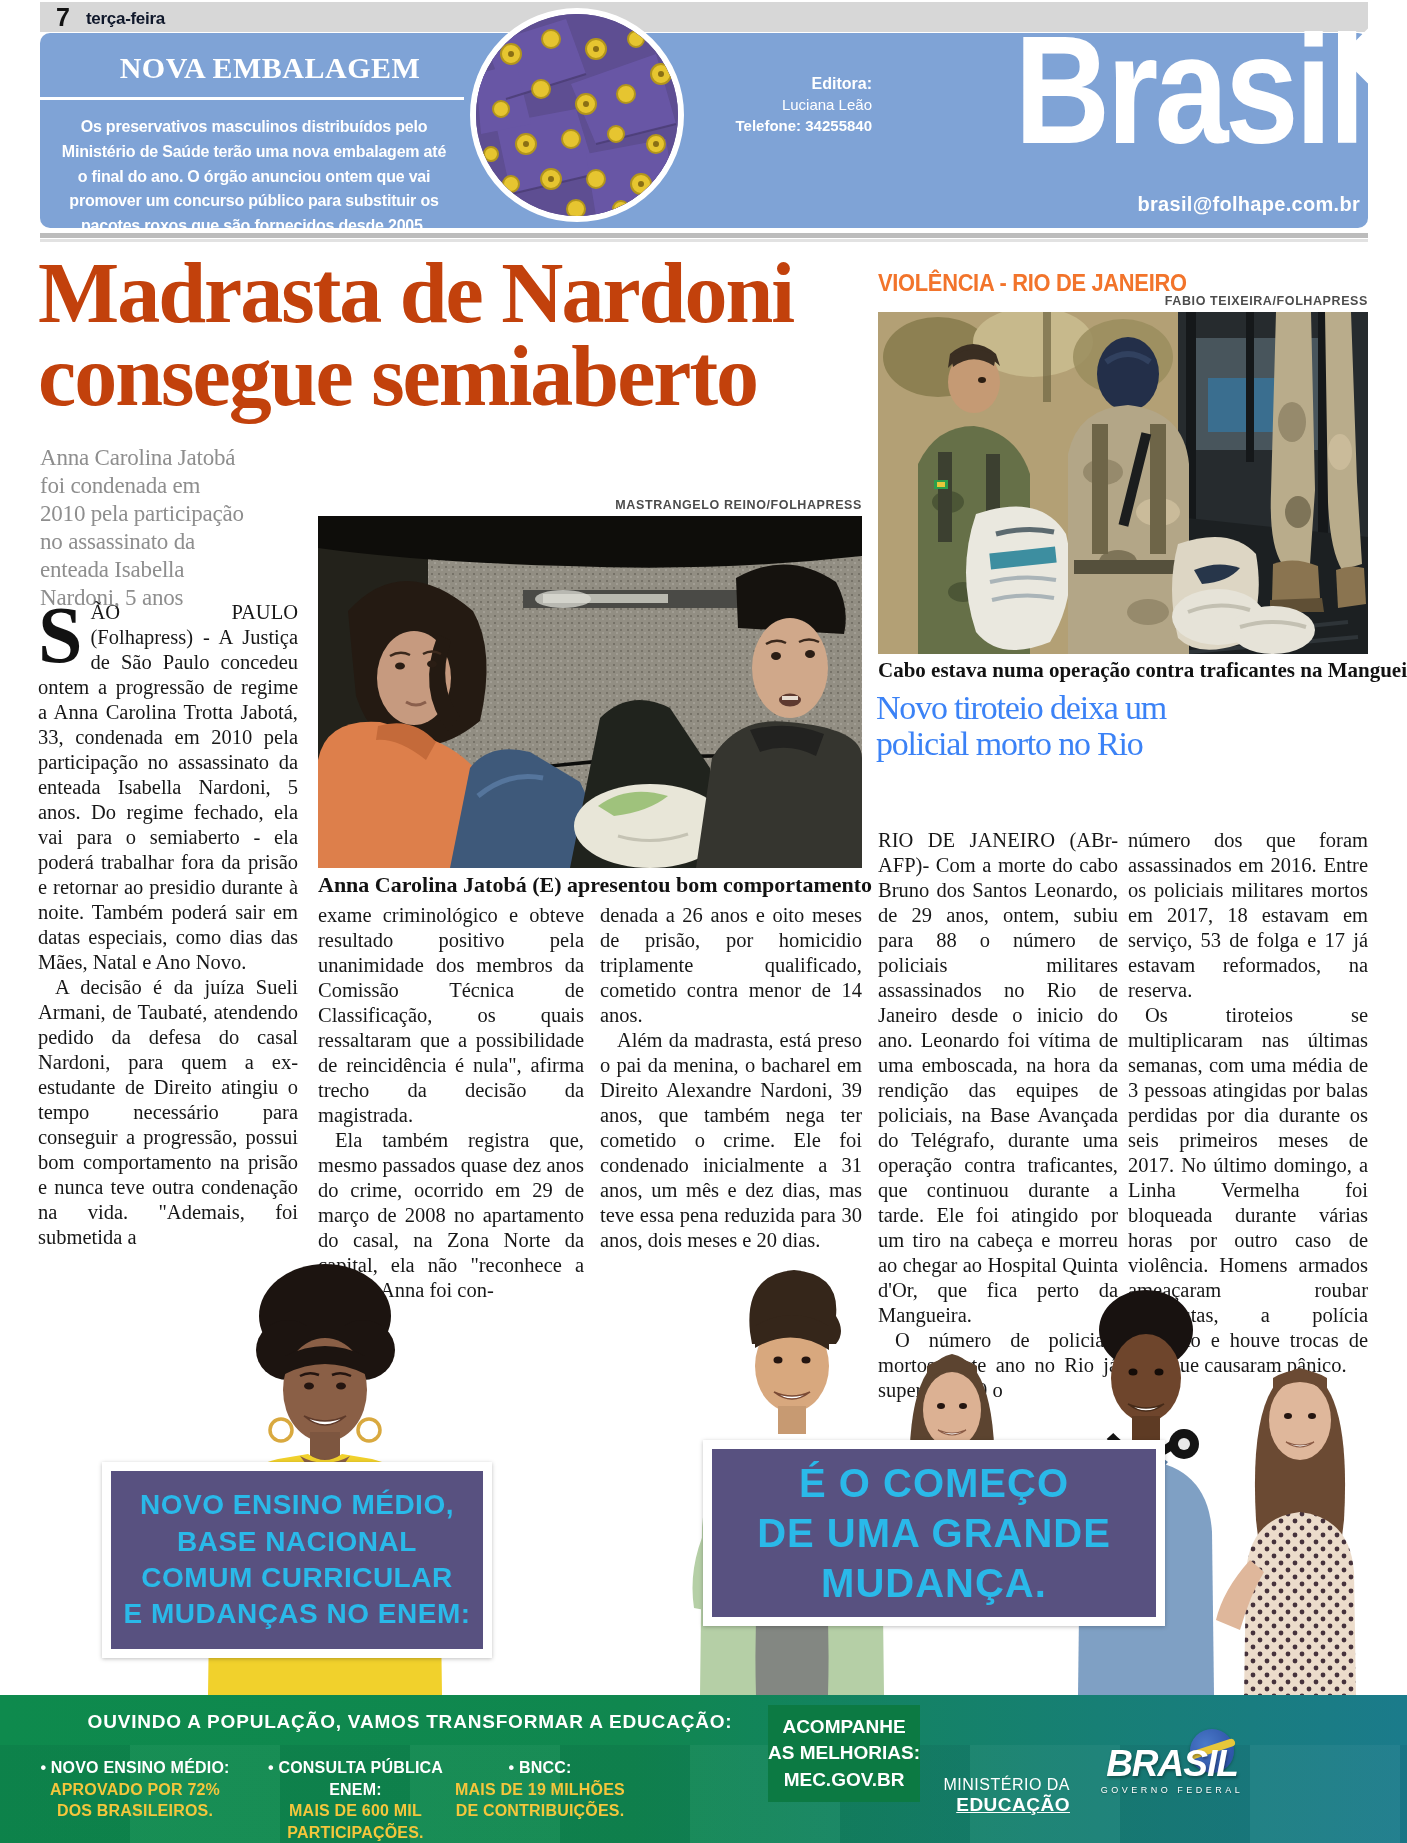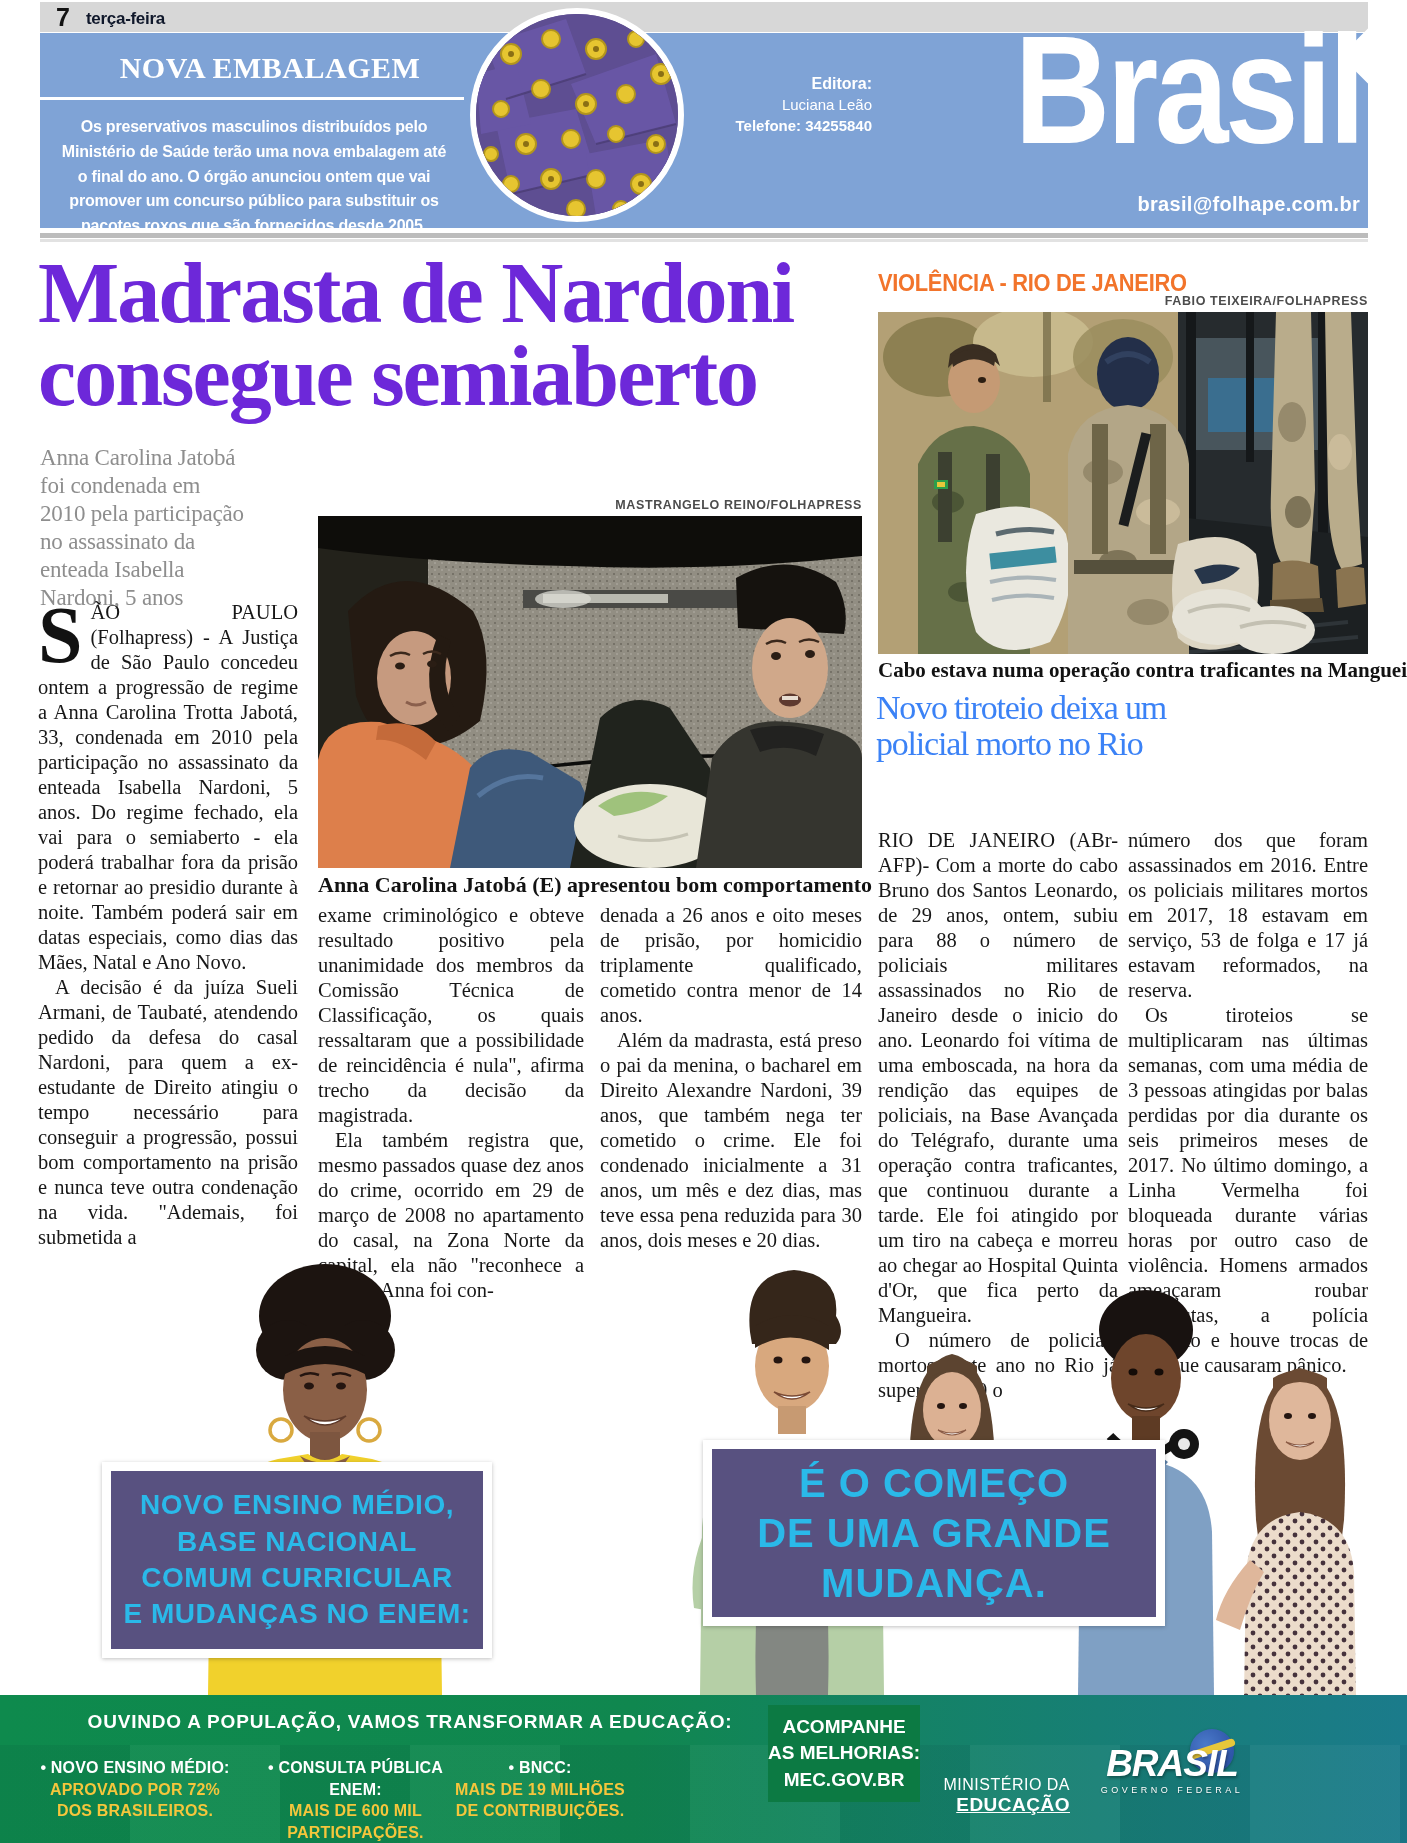--- a/index.html
+++ b/index.html
@@ -12,42 +12,42 @@
   .folio-num{position:absolute;left:16px;top:1px;font-size:25px;font-weight:bold;color:#121212;}
   .folio-day{position:absolute;left:46px;top:7px;font-size:17px;font-weight:bold;color:#0f172a;letter-spacing:-0.3px;}
   .folio-right{position:absolute;right:46px;top:0;height:22px;display:flex;align-items:center;gap:8px;margin-top:36px;}
   .folio-date{font-size:15px;font-weight:bold;color:#1a1a1a;letter-spacing:-0.3px;}
   .folio-arrow{font-size:21px;font-weight:bold;color:#1a1a1a;}
   .folio-brand{font-size:21px;font-weight:bold;color:#1a1a1a;letter-spacing:-0.8px;}
   .corner-diamond{position:absolute;left:1352px;top:28px;width:56px;height:56px;background:#fff;
                   transform:rotate(45deg);z-index:6;}
 
   
-  .bluebar{position:absolute;left:40px;top:33px;width:1328px;height:195px;background:#7fa3d6;}
+  .bluebar{position:absolute;left:40px;top:33px;width:1328px;height:195px;background:#7fa3d6;border-radius:10px;}
   .promo-title{position:absolute;left:30px;top:18px;width:400px;text-align:center;
                font-family:"Liberation Serif",serif;font-weight:bold;font-size:30px;color:#fff;letter-spacing:0.5px;}
   .promo-rule{position:absolute;left:0;top:64px;width:424px;height:3px;background:#fff;}
   .promo-body{position:absolute;left:8px;top:82px;width:412px;text-align:center;color:#fff;
               font-weight:bold;font-size:16px;line-height:1.55;letter-spacing:-0.2px;}
   .promo-circle{position:absolute;left:430px;top:-25px;width:202px;height:202px;border-radius:50%;
                 border:6px solid #fff;overflow:hidden;background:#5e4e92;z-index:5;}
   .editor-block{position:absolute;left:632px;top:40px;width:200px;text-align:right;color:#fff;line-height:21px;}
   .ed-label{font-size:16px;font-weight:bold;}
   .ed-name{font-size:15px;}
   .ed-phone{font-size:15px;font-weight:bold;}
   .section-title{position:absolute;right:6px;top:-20px;font-size:154px;font-weight:bold;color:#fff;
                  line-height:1;letter-spacing:-4px;transform:scaleX(0.86);transform-origin:right top;}
   .section-email{position:absolute;right:8px;top:160px;font-size:20px;font-weight:bold;color:#fff;letter-spacing:0.3px;}
 
   .rule-gray{position:absolute;left:40px;top:233px;width:1328px;height:9px;
              background:linear-gradient(#bcbcbc 0 52%,#fff 52% 62%,#e2e2e2 62% 100%);}
 
   
   .headline1{position:absolute;left:38px;top:252px;width:832px;font-family:"Liberation Serif",serif;
-             font-weight:bold;font-size:86px;line-height:0.97;letter-spacing:-2px;color:#6d28d9;}
+             font-weight:bold;font-size:86px;line-height:0.97;letter-spacing:-2px;color:#c2410c;}
   .deck{position:absolute;left:40px;top:444px;width:240px;font-family:"Liberation Serif",serif;
         font-size:23px;line-height:1.22;color:#8e8e8e;letter-spacing:-0.2px;}
   .credit{font-size:12.5px;color:#4c4c4c;letter-spacing:0.6px;font-weight:bold;}
   .credit1{position:absolute;left:560px;top:498px;width:302px;text-align:right;}
   .photo1{position:absolute;left:318px;top:516px;width:544px;height:352px;background:#191813;}
   .caption{font-family:"Liberation Serif",serif;font-weight:bold;color:#121212;white-space:nowrap;}
   .caption1{position:absolute;left:318px;top:872px;font-size:22px;}
   .bodycol{position:absolute;font-family:"Liberation Serif",serif;font-size:20.5px;line-height:25px;
            text-align:justify;color:#171717;}
   .bodycol p{margin:0;}

